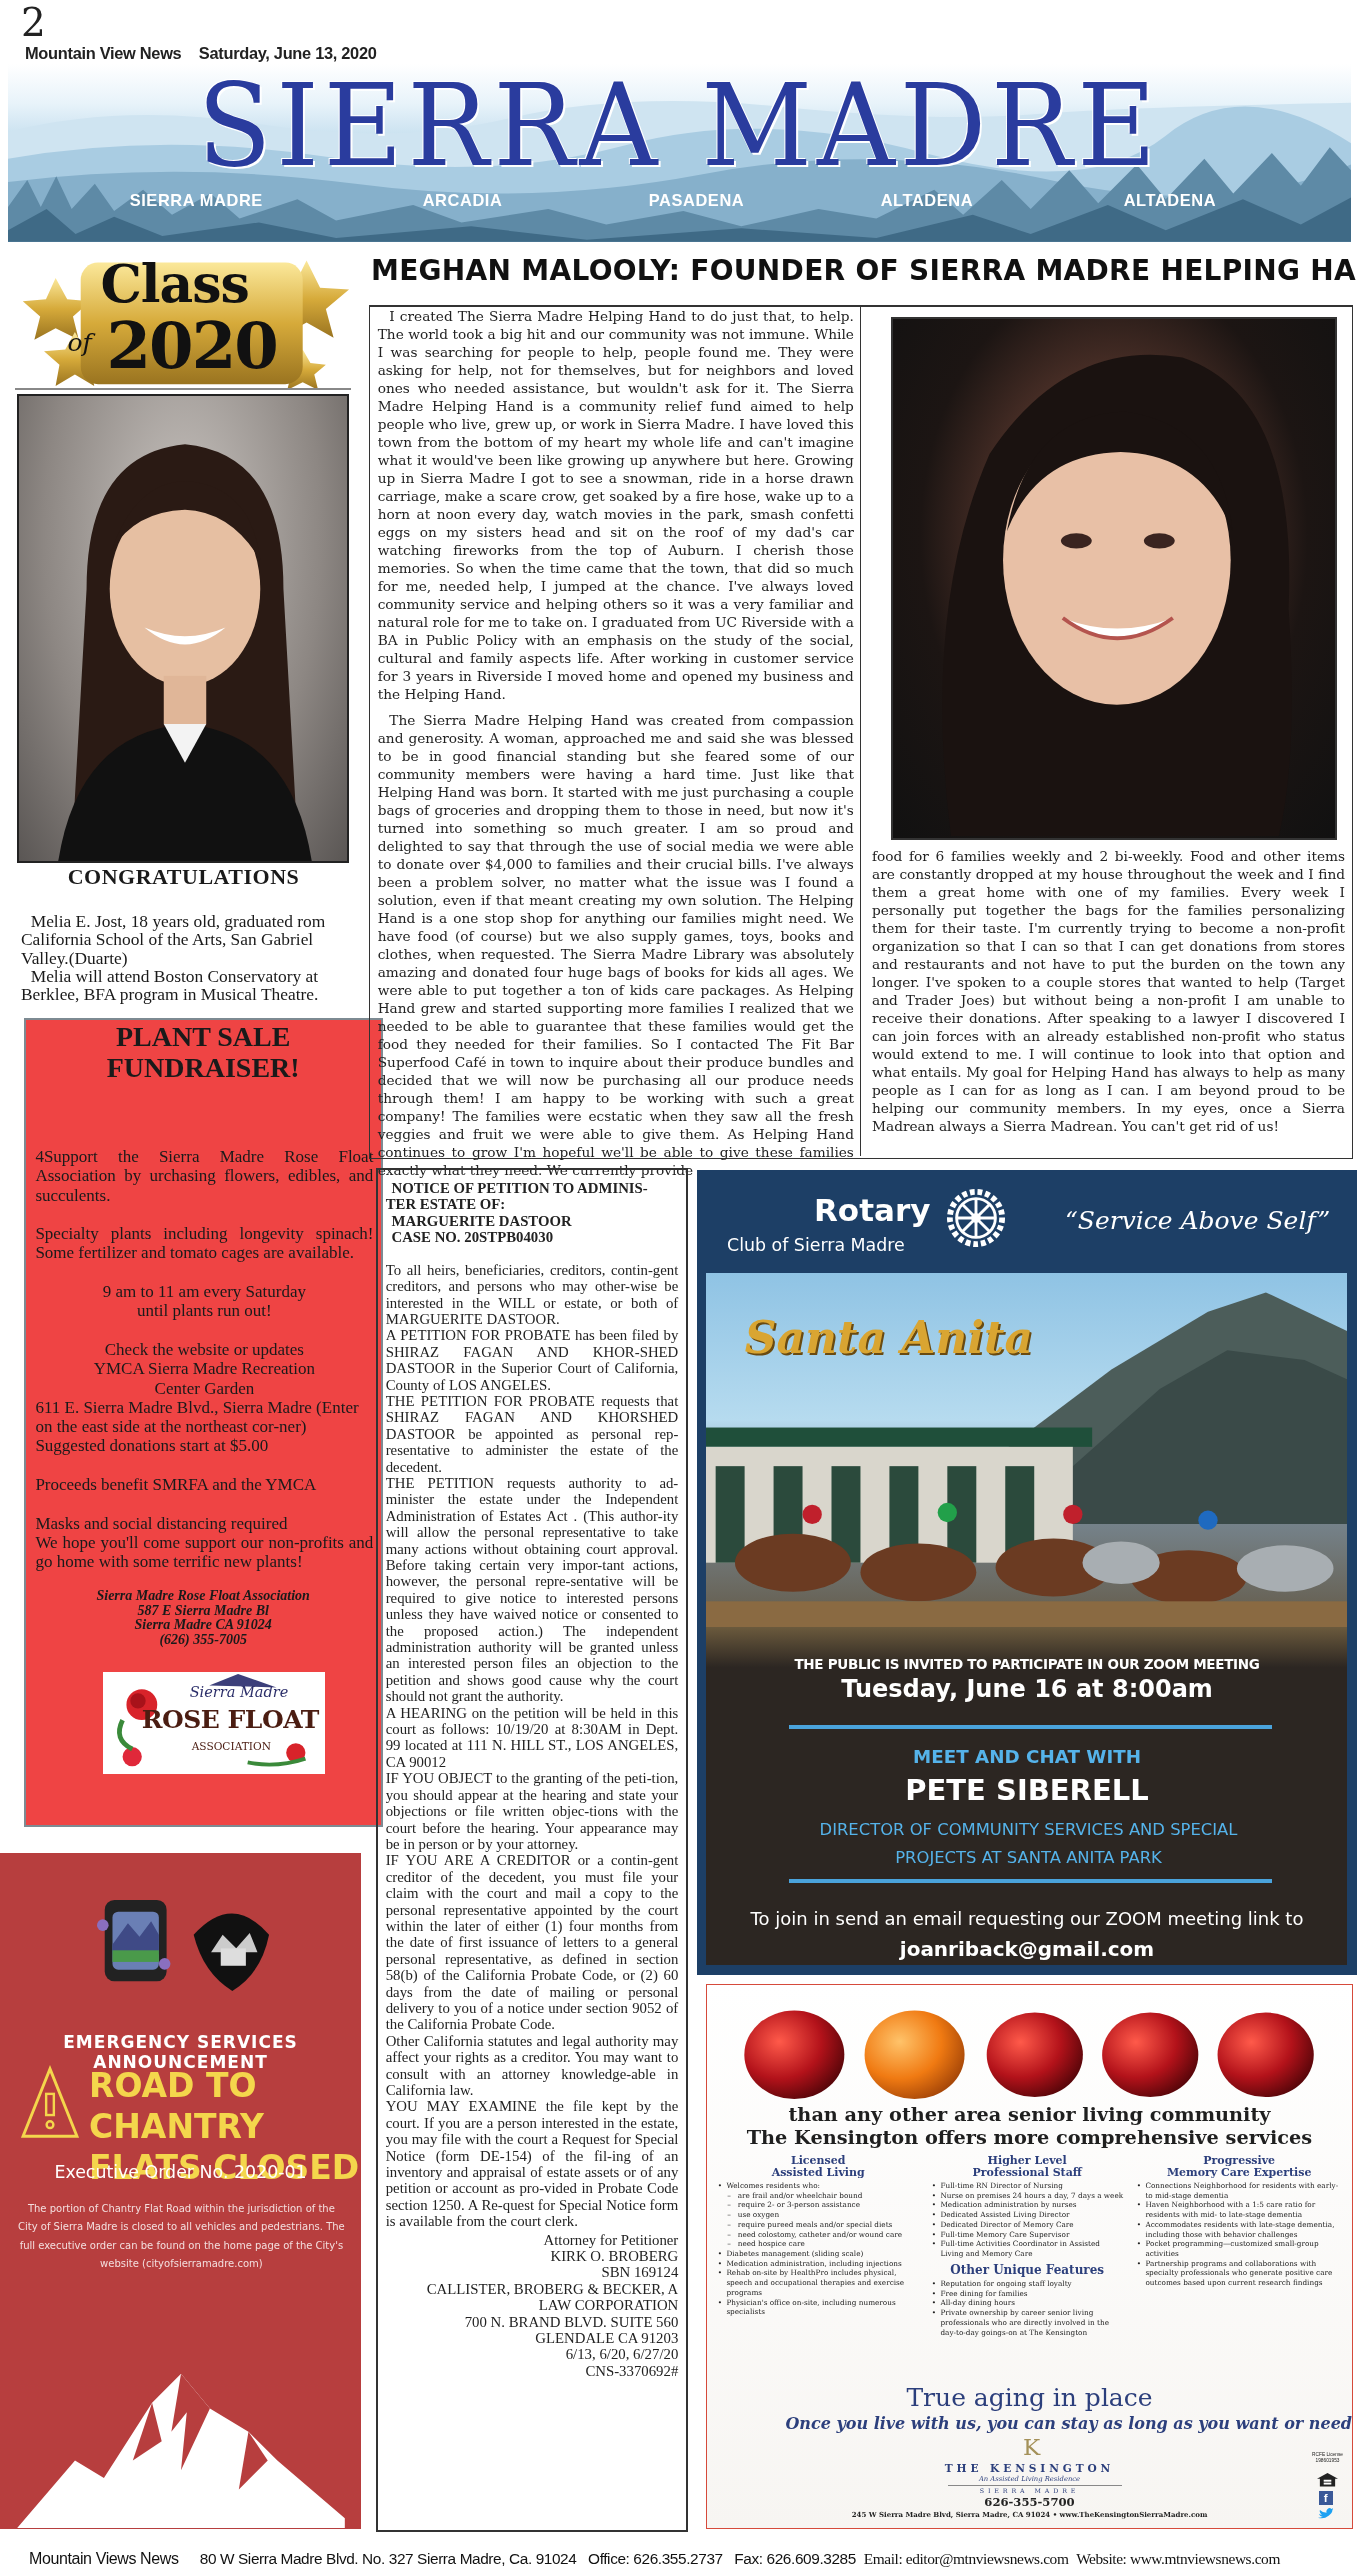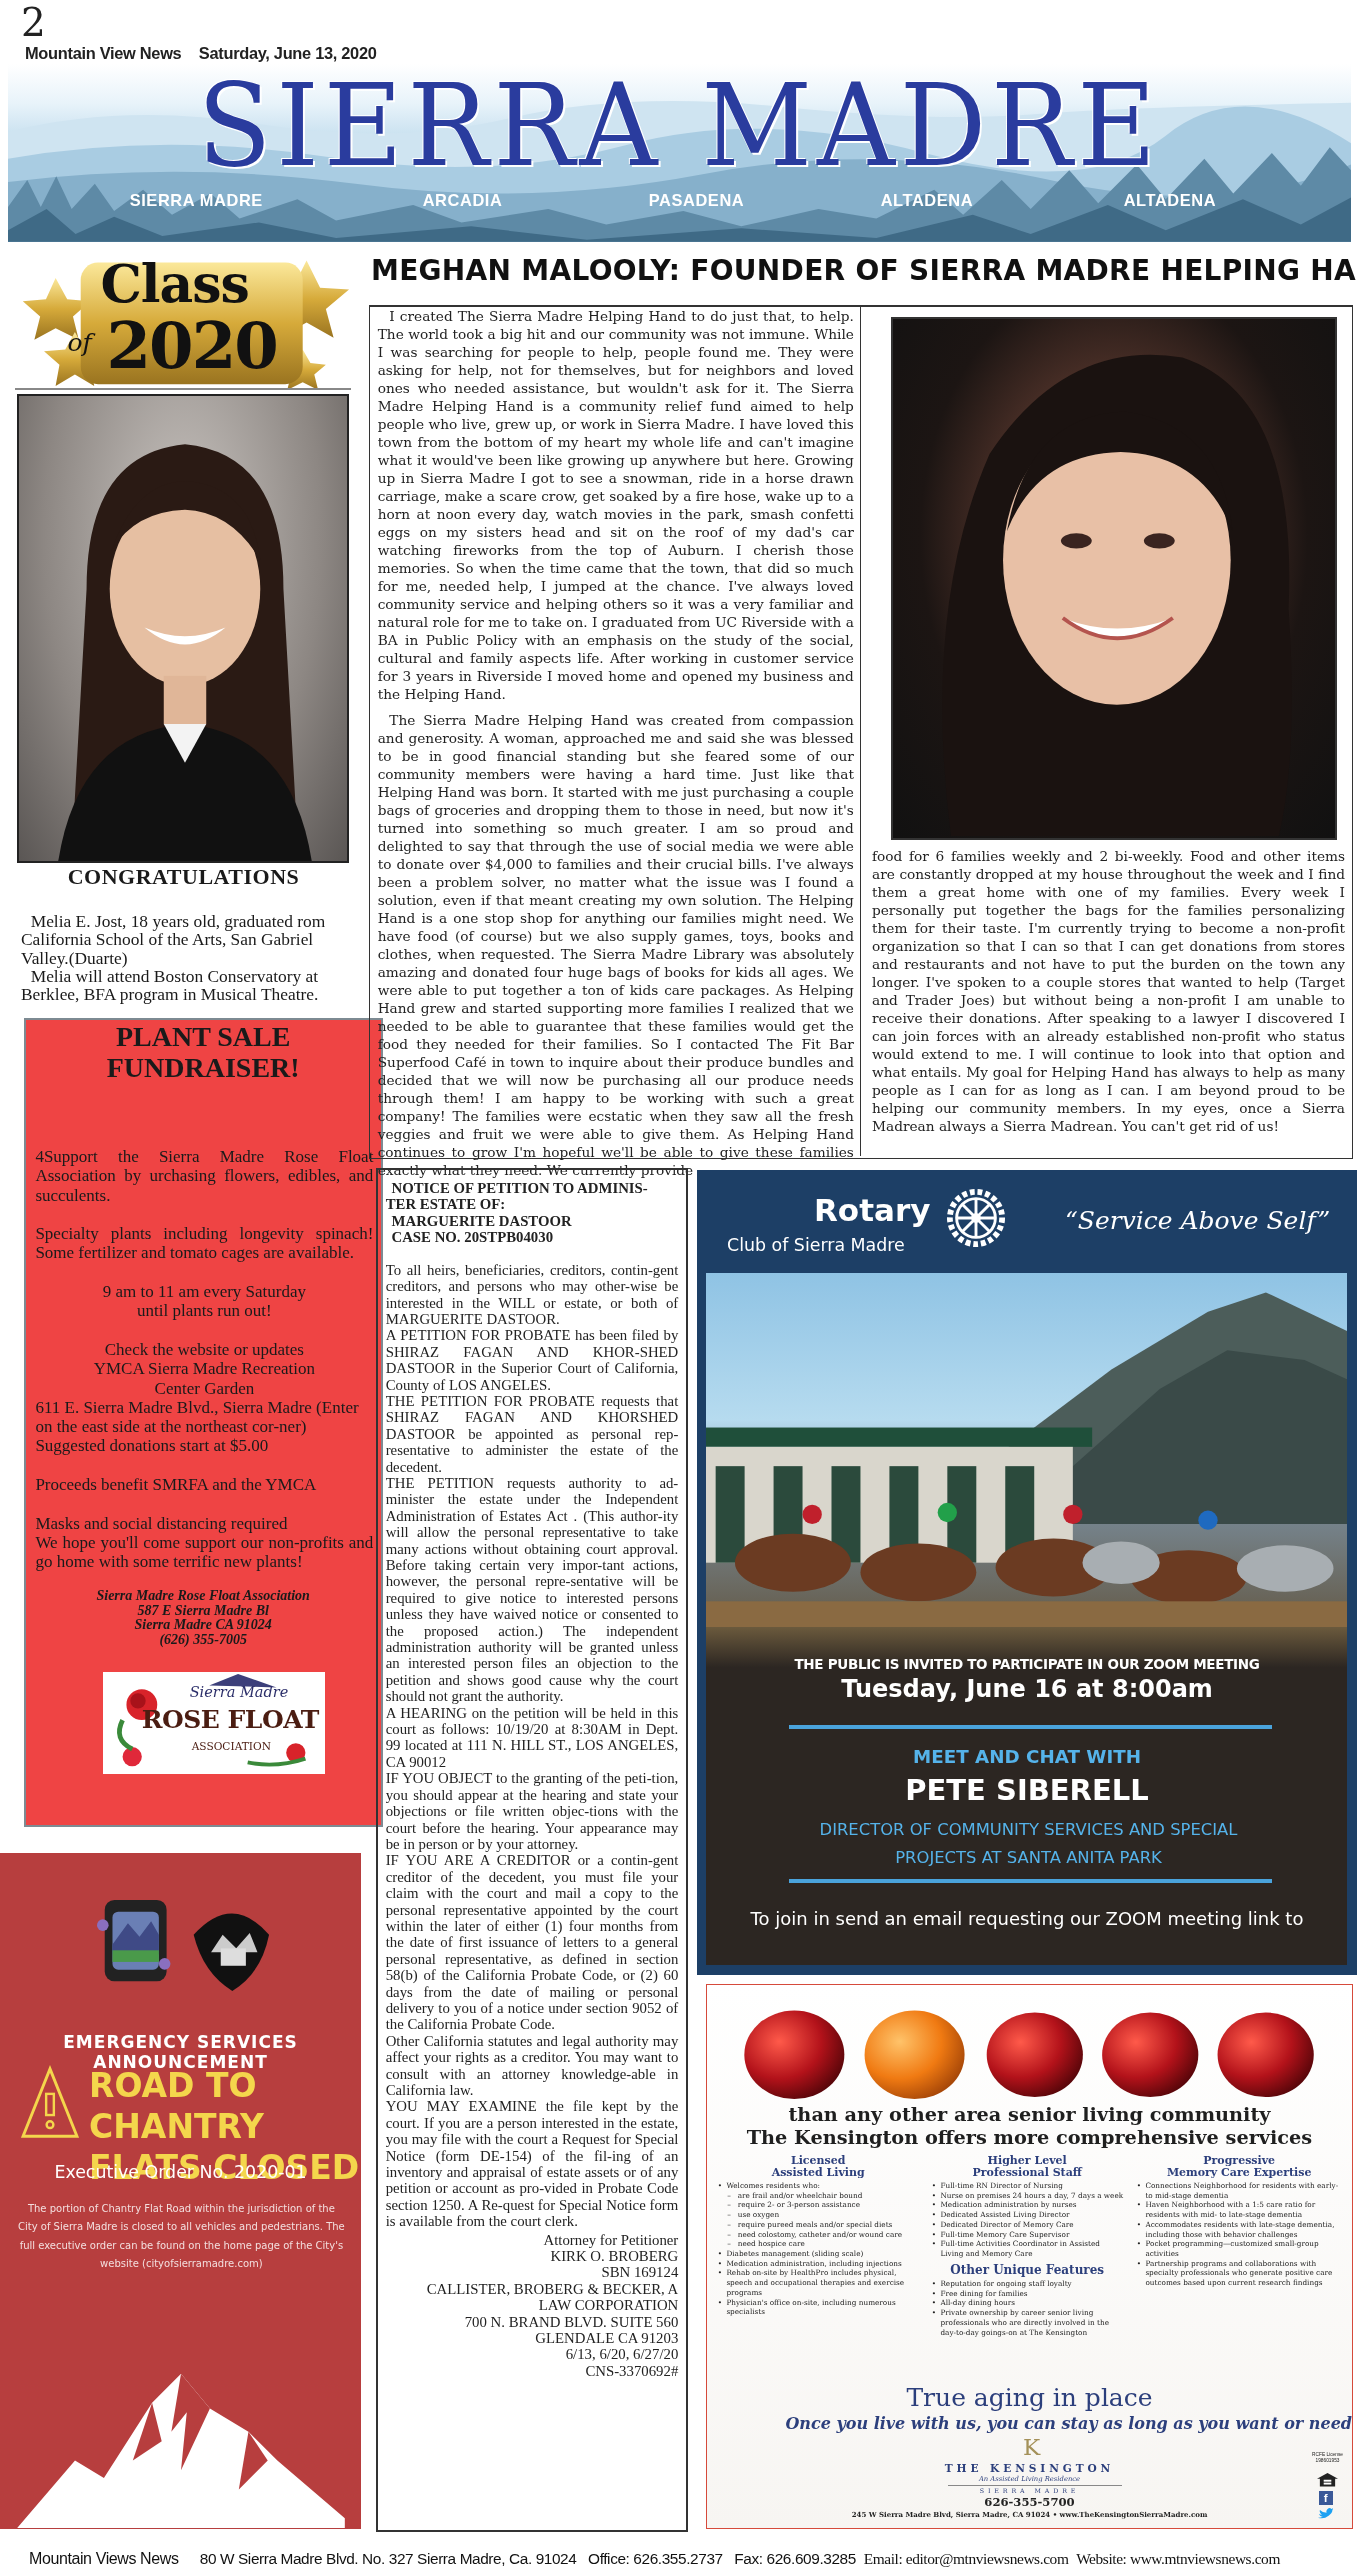--- a/index.html
+++ b/index.html
@@ -342,33 +342,35 @@
       <g fill="#a8aeb2">
           <ellipse cx="430" cy="300" rx="40" ry="22"></ellipse>
           <ellipse cx="600" cy="306" rx="50" ry="24"></ellipse>
         </g>
       <circle cx="110" cy="250" r="10" fill="#c0202c"></circle>
         <circle cx="250" cy="248" r="10" fill="#22a04a"></circle>
         <circle cx="380" cy="250" r="10" fill="#c0202c"></circle>
         <circle cx="520" cy="256" r="10" fill="#1f6ac0"></circle>
       <rect x="0" y="340" width="664" height="40" fill="#8a6a42"></rect>
     </svg>
+    <div style="position:absolute;left:39px;top:39px;font-family:'DejaVu Serif',serif;font-style:italic;font-weight:bold;font-size:44px;color:#d9a532;text-shadow:1.9px 1.9px 0 #6a4a10;">Santa Anita</div>
   </div>
   <div class="rot-dark"></div>
   <div class="rot-invite">THE PUBLIC IS INVITED TO PARTICIPATE IN OUR  ZOOM MEETING</div>
   <div class="rot-date">Tuesday, June 16 at 8:00am</div>
   <div class="rot-rule" style="top:552px"></div>
   <div class="rot-meet">MEET AND CHAT WITH</div>
   <div class="rot-name">PETE SIBERELL</div>
   <div class="rot-role">
     <div>DIRECTOR OF COMMUNITY SERVICES AND SPECIAL</div>
     <div>PROJECTS AT SANTA ANITA PARK</div>
   </div>
   <div class="rot-rule" style="top:706px"></div>
   <div class="rot-join">To join in send an email requesting our ZOOM meeting link to</div>
+  <div class="rot-email">joanriback@gmail.com</div>
 </div>
 
 <div class="abs kens">
   <svg class="kens-apples" viewBox="0 0 630 105">
     <defs>
       <radialGradient id="apple" cx="0.35" cy="0.35" r="0.7">
           <stop offset="0" stop-color="#ff5a4a"></stop>
           <stop offset="0.6" stop-color="#b3121a"></stop>
           <stop offset="1" stop-color="#5a060a"></stop>
         </radialGradient>

